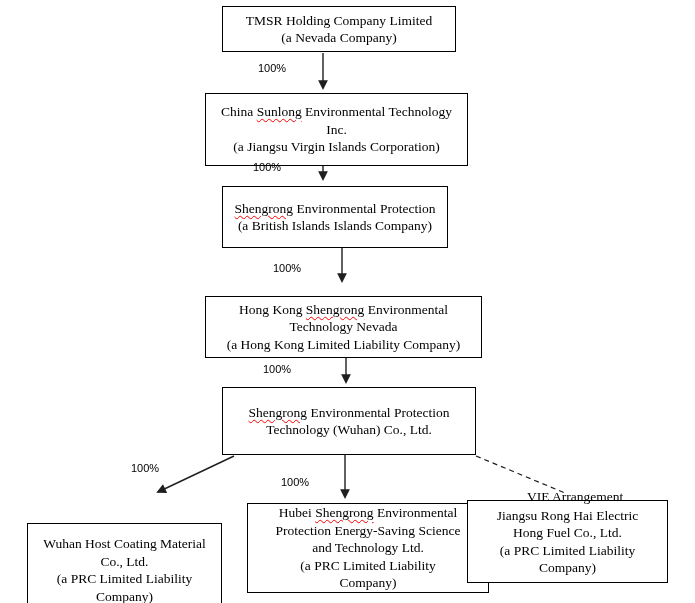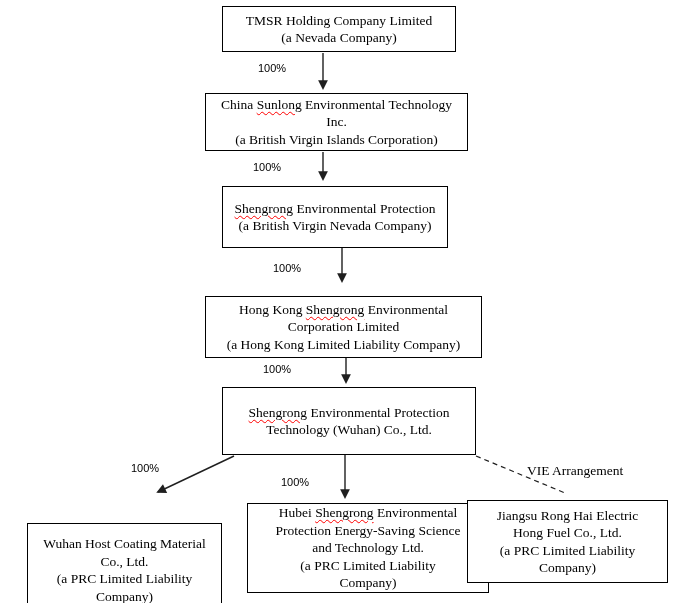--- a/index.html
+++ b/index.html
@@ -59,34 +59,34 @@
     <line x1="345" y1="455" x2="345" y2="497" marker-end="url(#ah)"></line>
     <line x1="234" y1="456" x2="158" y2="492" marker-end="url(#ah)"></line>
     <line class="dashed" x1="476" y1="456" x2="565" y2="493"></line>
   </svg>
 
   <div class="box" style="left:222px;top:6px;width:234px;height:46px">
     <div class="ln">TMSR Holding Company Limited</div>
     <div class="ln">(a Nevada Company)</div>
   </div>
 
-  <div class="box" style="left:205px;top:93px;width:263px;height:58px">
+  <div class="box" style="left:205px;top:93px;width:263px;height:73px">
     <div class="ln"><span>China </span><span class="sq">Sunlong</span><span> Environmental Technology</span></div>
     <div class="ln">Inc.</div>
-    <div class="ln">(a British Virgin Islands Corporation)</div>
+    <div class="ln">(a Jiangsu Virgin Islands Corporation)</div>
   </div>
 
   <div class="box" style="left:222px;top:186px;width:226px;height:62px">
     <div class="ln"><span></span><span class="sq">Shengrong</span><span> Environmental Protection</span></div>
-    <div class="ln">(a British Virgin Nevada Company)</div>
+    <div class="ln">(a British Islands Islands Company)</div>
   </div>
 
   <div class="box" style="left:205px;top:296px;width:277px;height:62px">
     <div class="ln"><span>Hong Kong </span><span class="sq">Shengrong</span><span> Environmental</span></div>
-    <div class="ln">Corporation Limited</div>
+    <div class="ln">Technology Nevada</div>
     <div class="ln">(a Hong Kong Limited Liability Company)</div>
   </div>
 
   <div class="box" style="left:222px;top:387px;width:254px;height:68px">
     <div class="ln"><span></span><span class="sq">Shengrong</span><span> Environmental Protection</span></div>
     <div class="ln">Technology (Wuhan) Co., Ltd.</div>
   </div>
 
   <div class="box" style="left:27px;top:523px;width:195px;height:94px">
     <div class="ln">Wuhan Host Coating Material</div>
@@ -109,15 +109,15 @@
     <div class="ln">(a PRC Limited Liability</div>
     <div class="ln">Company)</div>
   </div>
 
   <div class="pct" style="left:258px;top:61px">100%</div>
   <div class="pct" style="left:253px;top:160px">100%</div>
   <div class="pct" style="left:273px;top:261px">100%</div>
   <div class="pct" style="left:263px;top:362px">100%</div>
   <div class="pct" style="left:131px;top:461px">100%</div>
   <div class="pct" style="left:281px;top:475px">100%</div>
-  <div class="vie" style="left:527px;top:463px">VIE Arrangement</div>
+  <div class="vie" style="left:527px;top:489px">VIE Arrangement</div>
 
 </div>
 
 </body></html>

